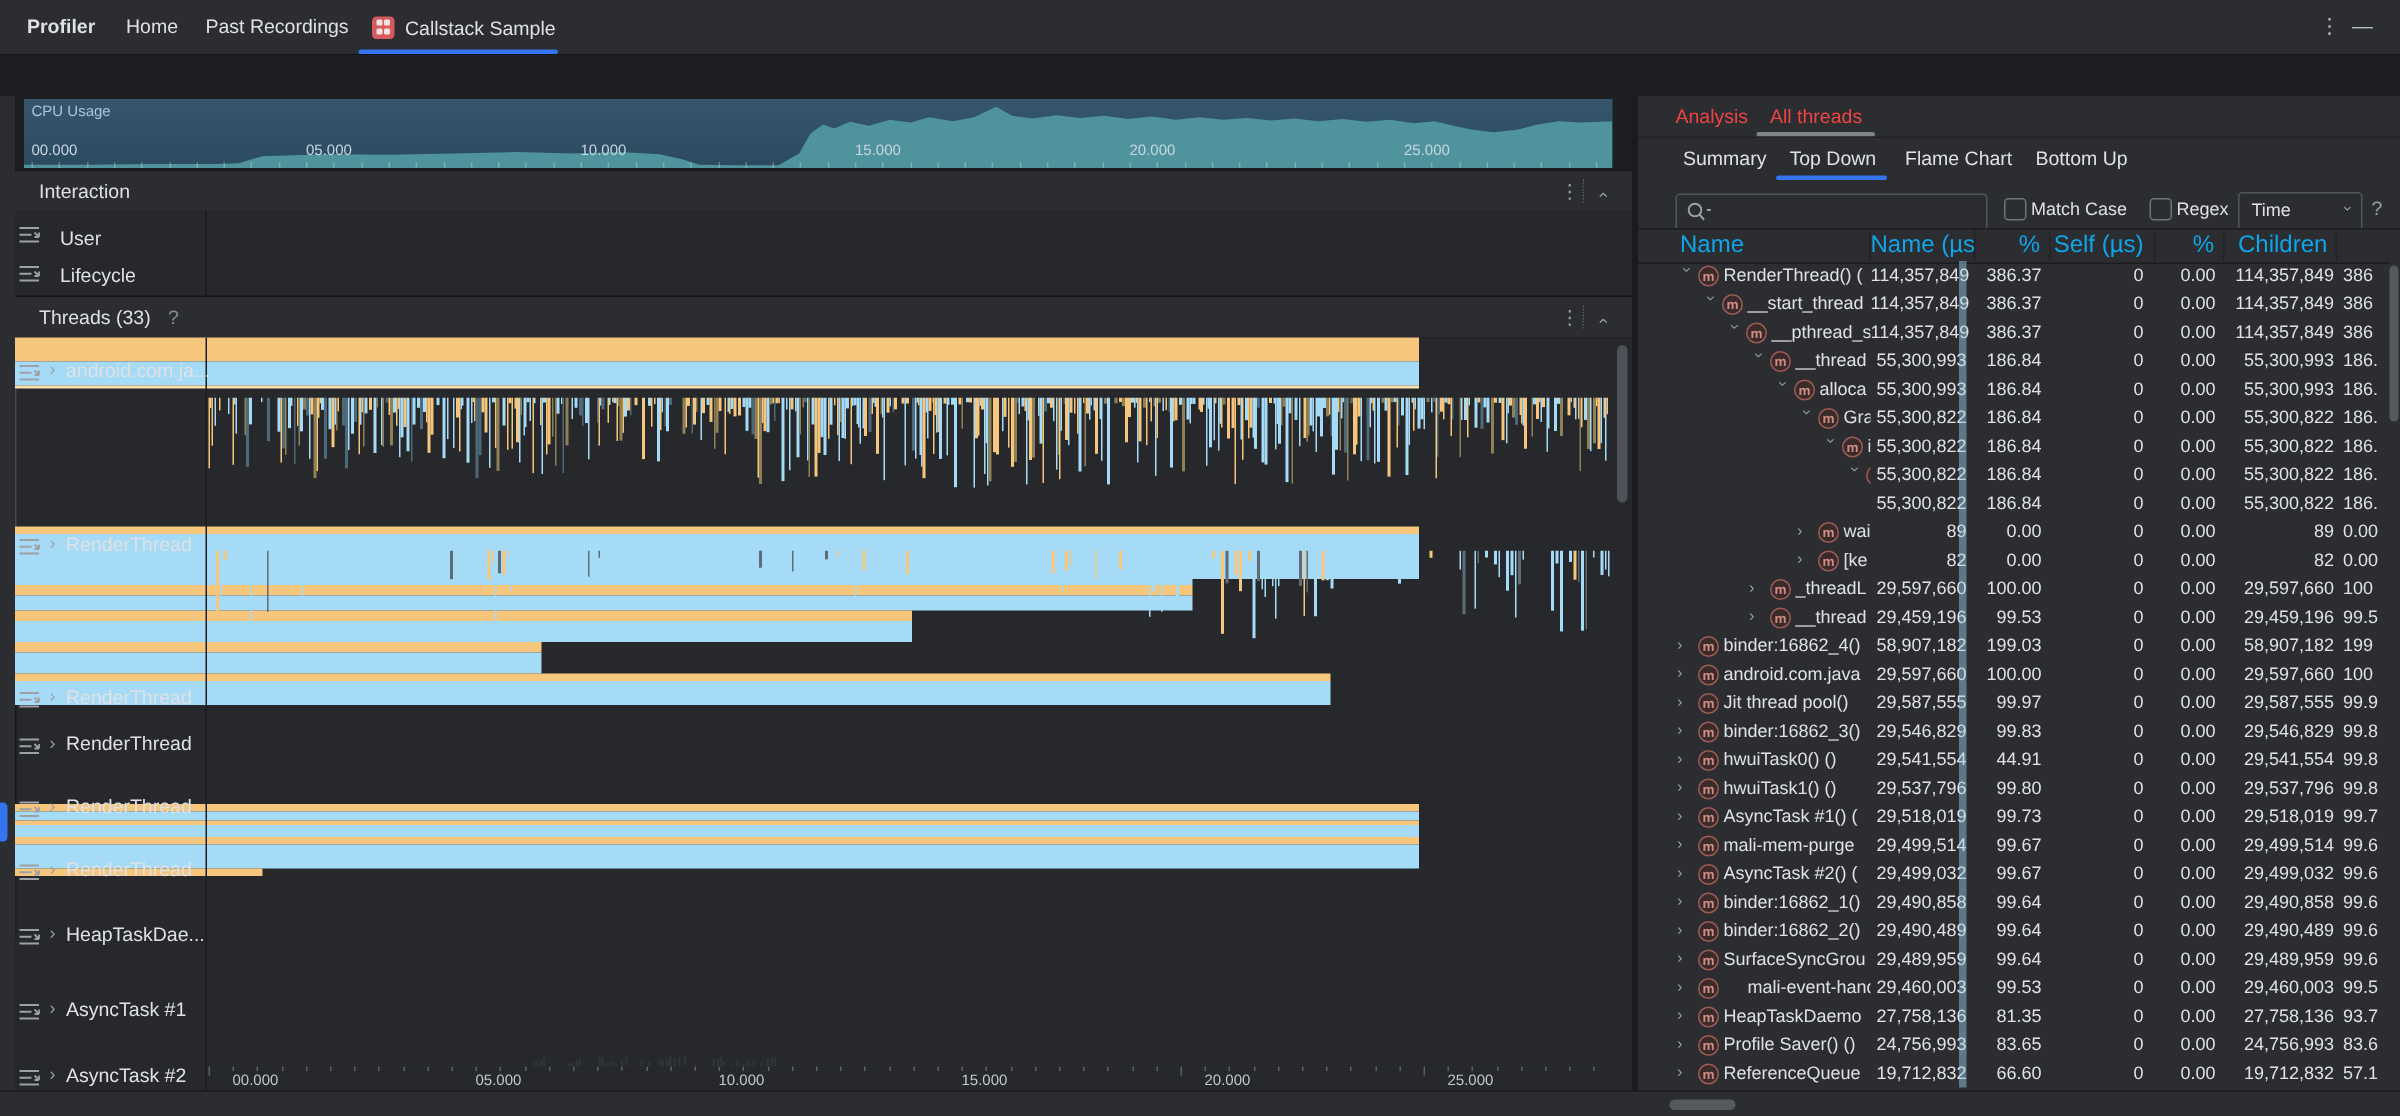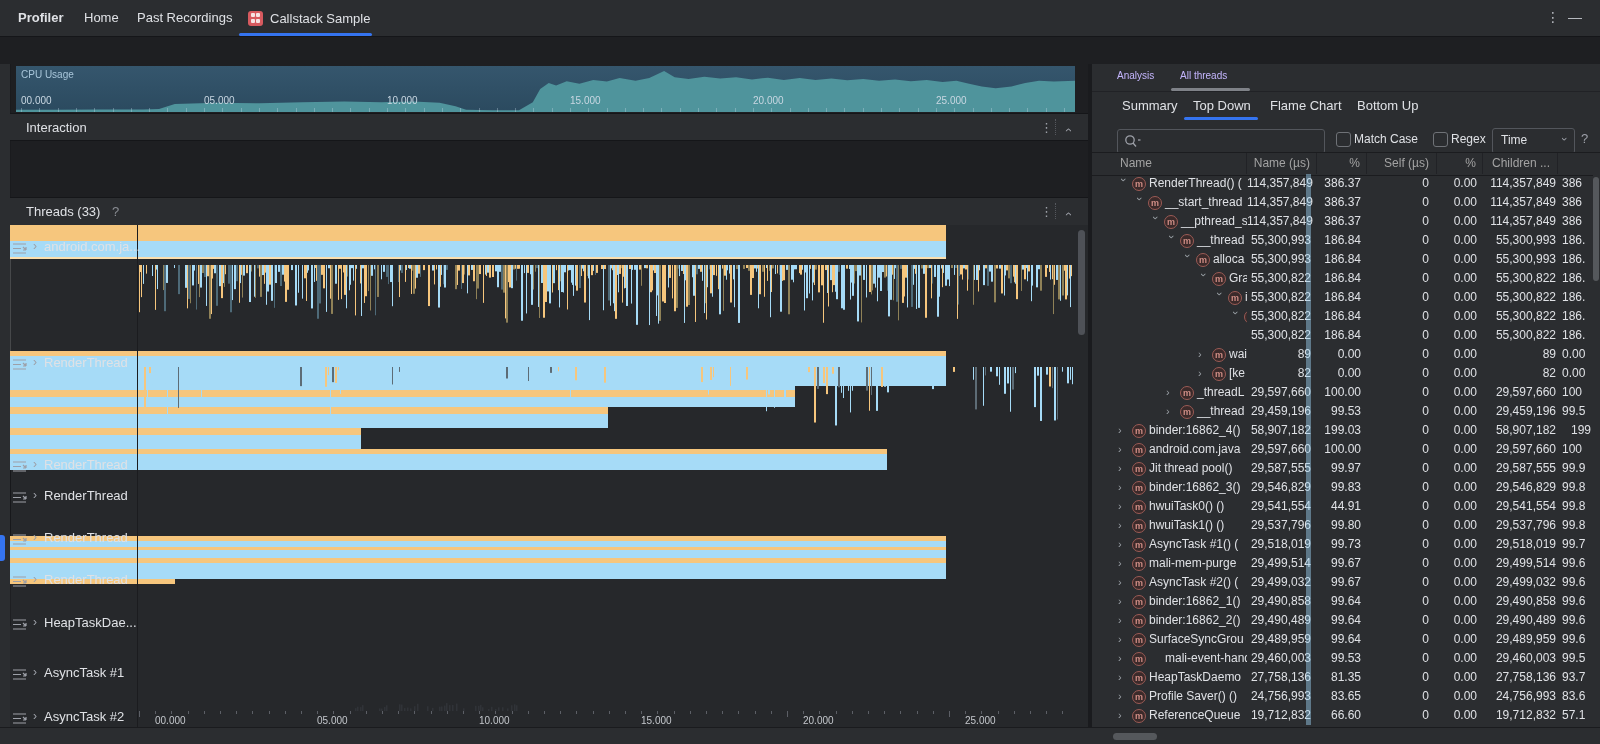--- a/index.html
+++ b/index.html
@@ -42,35 +42,35 @@
   .track-icon{position:absolute;left:2px}
   .thr-chev{position:absolute;left:23px;font-size:12px;color:#9da0a8}
   .thr-label{position:absolute;left:34px;font-size:13px;color:#dfe1e5;white-space:nowrap}
   .int-label{position:absolute;left:30px;font-size:13px;color:#dfe1e5}
   .tl-label{position:absolute;font-size:10px;color:#c4c7cc}
   .tl-tick{position:absolute;width:1px;background:#5c5f66}
   .lvscroll{position:absolute;left:1078px;top:230px;width:7px;height:105px;background:#4e5157;border-radius:4px}
   .mid-div{position:absolute;left:1088px;top:64px;width:4px;height:680px;background:#1a1b1e}
   
   .rpanel{position:absolute;left:1092px;top:64px;width:508px;height:680px;background:#2b2d30}
-  .rtab{position:absolute;top:6px;font-size:10px;color:#c4b5fd;white-space:nowrap}
+  .rtab{position:absolute;top:6px;font-size:13px;color:#ef4444;white-space:nowrap}
   .rtab-line1{position:absolute;left:79px;top:24px;width:79px;height:3px;background:#7f8288;border-radius:2px}
   .rtabs2-sep{position:absolute;left:0;top:27px;width:508px;height:1px;background:#212226}
   .rtab2{position:absolute;top:34px;font-size:13px;color:#dfe1e5;white-space:nowrap}
   .rtab2-line{position:absolute;left:92px;top:53px;width:74px;height:3px;background:#3574f0;border-radius:2px}
   .search-box{position:absolute;left:25px;top:65px;width:206px;height:23px;border:1px solid #53565c;border-radius:3px;background:#2b2d30}
   .search-box input{position:absolute;left:26px;top:1px;width:175px;height:19px;background:transparent;border:none;outline:none;color:#dfe1e5;font-family:inherit;font-size:12px}
   .chkbox{position:absolute;width:13px;height:13px;border:1px solid #6f7277;border-radius:3px;background:#2b2d30;top:68px}
   .chklabel{position:absolute;top:68px;font-size:12px;color:#dfe1e5}
   .dropdown{position:absolute;left:400px;top:64px;width:81px;height:24px;border:1px solid #53565c;border-radius:3px;background:#2b2d30}
   .dropdown .dtext{position:absolute;left:8px;top:4px;font-size:12px;color:#dfe1e5}
   .dropdown .dchev{position:absolute;right:7px;top:4px;font-size:11px;color:#9da0a8;transform:rotate(90deg)}
   .help-q{position:absolute;left:489px;top:67px;font-size:13px;color:#9da0a8}
   .thead{position:absolute;left:0;top:88px;width:508px;height:22px;background:#2b2d30;border-bottom:1px solid #1b1c1f;border-top:1px solid #1b1c1f}
-  .thcell{position:absolute;top:0;height:21px;line-height:21px;font-size:12px;color:#a3a3a3;box-sizing:border-box;border-right:1px solid #212226;overflow:hidden;white-space:nowrap}
+  .thcell{position:absolute;top:0;height:21px;line-height:21px;font-size:16px;color:#0ea5e9;box-sizing:border-box;border-right:1px solid #212226;overflow:hidden;white-space:nowrap}
   .tbody{position:absolute;left:0;top:110px;width:508px;height:551px;overflow:hidden}
   .tbl-row{position:relative;height:19px;width:508px;display:flex}
   .c-name{width:155px;flex:none;position:relative;overflow:hidden}
   .c-num{flex:none;text-align:right;font-size:12px;line-height:19px;white-space:nowrap;overflow:hidden;box-sizing:border-box;color:#dfe1e5}
   .row-chev{position:absolute;top:0;line-height:19px;font-size:11px;color:#9aa0a6;width:10px}
   .row-chev.open{transform:rotate(90deg);transform-origin:55% 50%}
   .m-icon{position:absolute;top:3px;width:12px;height:12px;border-radius:50%;background:#3b2a2a;border:1px solid #9c5b55;
           color:#cf8d85;font-size:9px;font-weight:bold;line-height:12px;text-align:center}
   .row-name{position:absolute;top:0;line-height:19px;font-size:12px;white-space:nowrap}
   .bluestrip{position:absolute;left:214px;top:110px;width:5px;height:551px;background:rgba(158,212,246,.45)}
@@ -178,20 +178,31 @@
         <i class="cpu-minor" style="left: 1030px;"></i>
         <i class="cpu-minor" style="left: 1048px;"></i>
       </div>
   </div>
 
   <div class="sec-header" style="top:113px;height:26px">
     <span class="sec-title">Interaction</span>
     <span class="sec-kebab" style="left:1030px">⋮</span>
     <span class="sec-sep" style="left:1045px"></span>
     <span class="sec-chev" style="left:1056px">›</span>
+  </div>
+  <div class="body-dark" style="top:140px;width:1078px;height:57px">
+    <div class="col-div" style="height:57px"></div>
+    <svg class="track-icon" style="top:10px" width="17" height="13">
+      <path d="M1 2 H14 M1 6.5 H9 M1 11 H14 M11 5 l3 3 M14 8 l0 -3 M14 8 l-3 0" stroke="#9da0a8" stroke-width="1.2" fill="none"></path>
+    </svg>
+    <span class="int-label" style="top:11px">User</span>
+    <svg class="track-icon" style="top:36px" width="17" height="13">
+      <path d="M1 2 H14 M1 6.5 H9 M1 11 H14 M11 5 l3 3 M14 8 l0 -3 M14 8 l-3 0" stroke="#9da0a8" stroke-width="1.2" fill="none"></path>
+    </svg>
+    <span class="int-label" style="top:36px">Lifecycle</span>
   </div>
 
   <div class="sec-header" style="top:197px;height:27px">
     <span class="sec-title">Threads (33)</span>
     <span class="sec-title" style="left:102px;color:#8a8d93">?</span>
     <span class="sec-kebab" style="left:1030px">⋮</span>
     <span class="sec-sep" style="left:1045px"></span>
     <span class="sec-chev" style="left:1056px">›</span>
   </div>
   <div class="body-dark" id="threadsBody" style="top:225px;width:1078px;height:519px">
@@ -1200,21 +1211,21 @@
           <div class="c-name">
             <span class="row-chev" style="left: 26px;">›</span>
             <span class="m-icon" style="left: 40px;">m</span>
             <span class="row-name" style="left: 57px;">binder:16862_4()</span>
           </div>
           <div class="c-num" style="width: 70px; padding-right: 6px;">58,907,182</div>
           <div class="c-num" style="width: 50px; padding-right: 6px;">199.03</div>
           <div class="c-num" style="width: 70px; padding-right: 8px;">0</div>
           <div class="c-num" style="width: 46px; padding-right: 6px;">0.00</div>
           <div class="c-num" style="width: 75px; padding-right: 2px;">58,907,182</div>
-          <div class="c-num" style="width: 42px; text-align: center; padding-left: 4px;">199</div>
+          <div class="c-num" style="width: 42px; text-align: left; padding-left: 4px;">199</div>
         </div>
         <div class="tbl-row">
           <div class="c-name">
             <span class="row-chev" style="left: 26px;">›</span>
             <span class="m-icon" style="left: 40px;">m</span>
             <span class="row-name" style="left: 57px;">android.com.java</span>
           </div>
           <div class="c-num" style="width: 70px; padding-right: 6px;">29,597,660</div>
           <div class="c-num" style="width: 50px; padding-right: 6px;">100.00</div>
           <div class="c-num" style="width: 70px; padding-right: 8px;">0</div>

